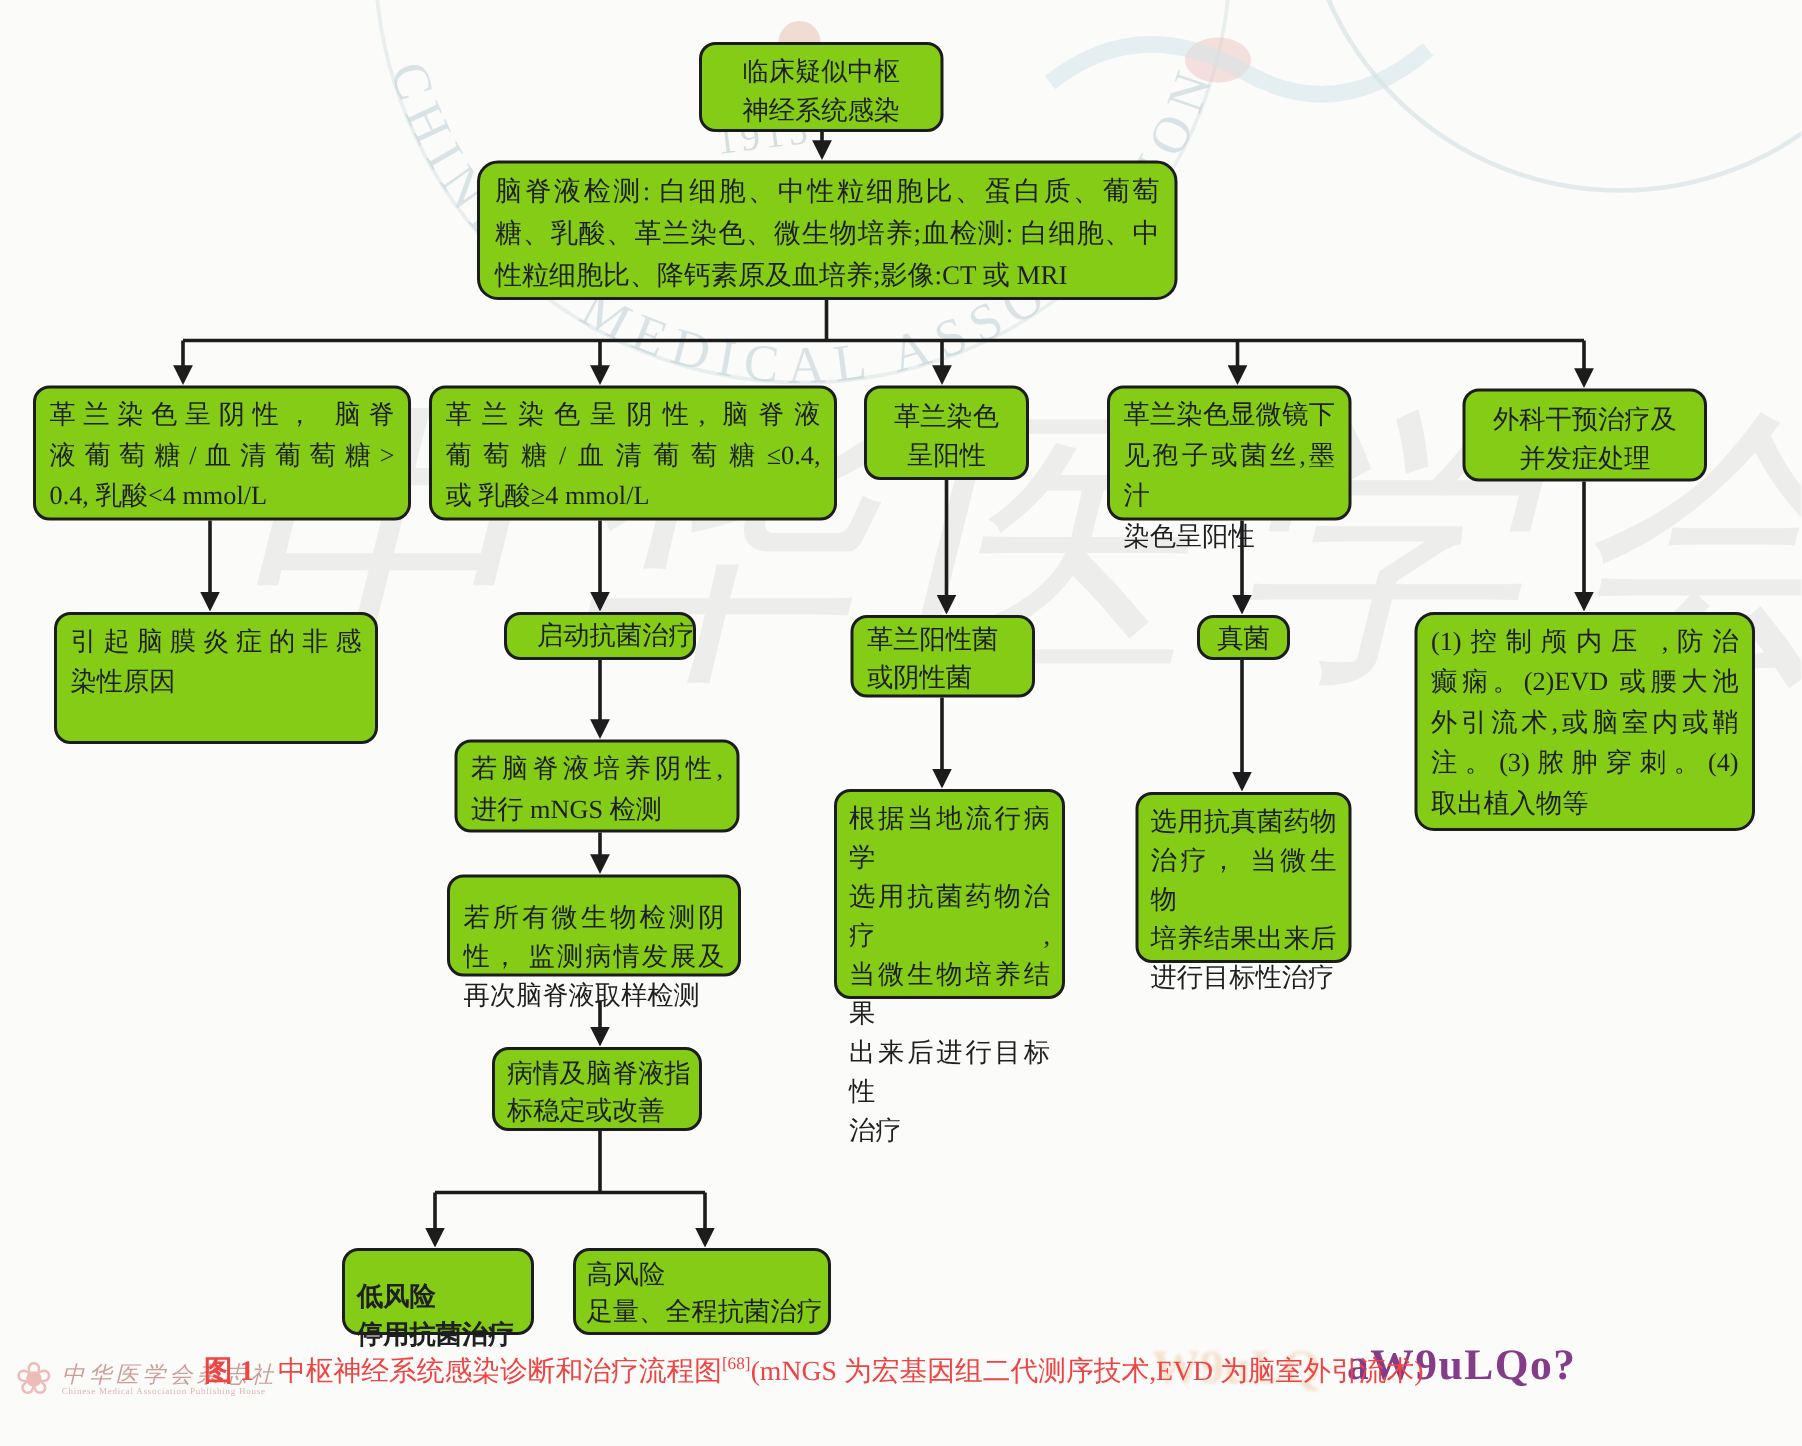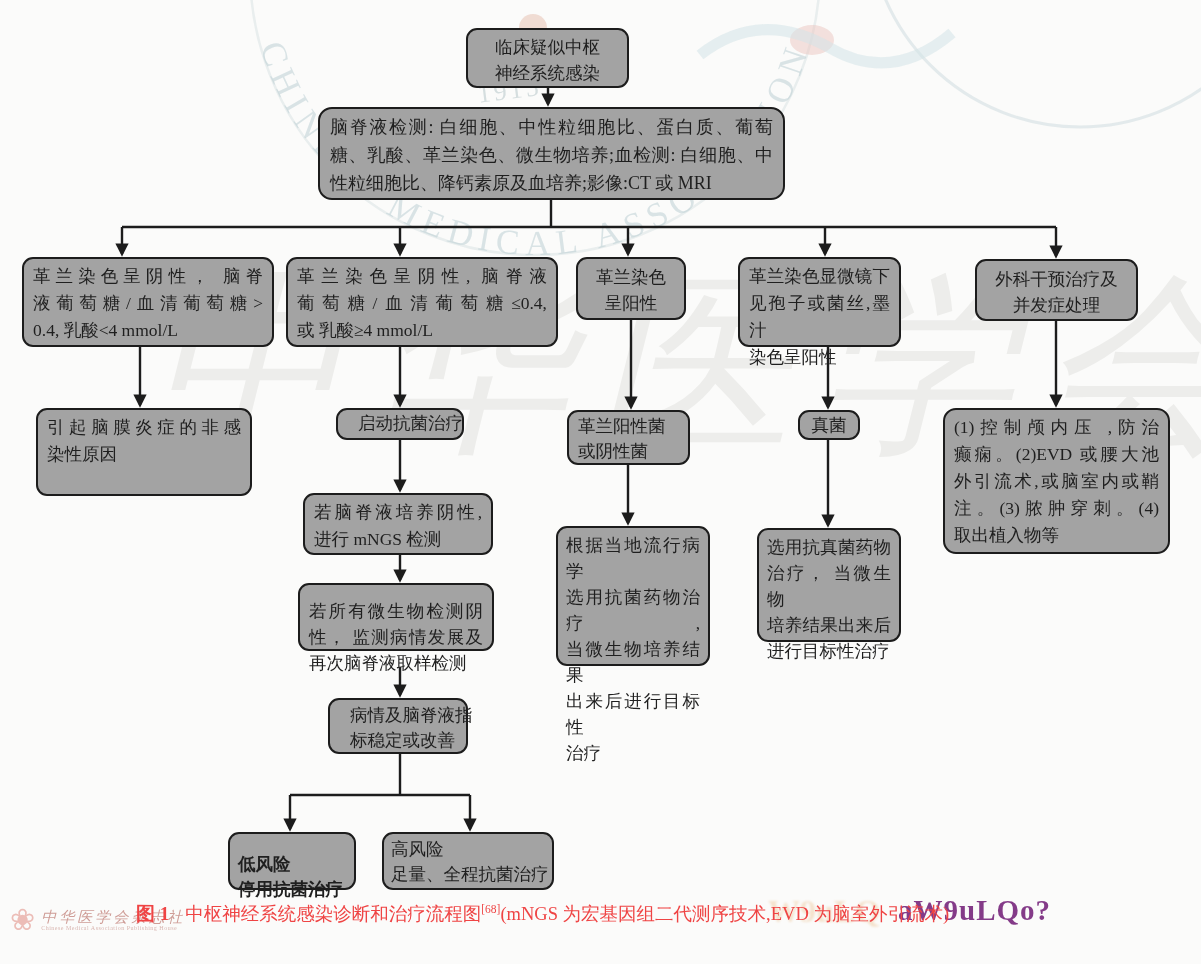--- a/index.html
+++ b/index.html
@@ -34,21 +34,21 @@
   .publisher .cn{
     font-size:15px; font-style:italic; letter-spacing:3px;
     color:#cf9d97; line-height:1.1;
   }
   .publisher .en{font-size:6px; color:#d9b6b1; letter-spacing:.5px;}
   
   .edges{position:absolute;left:0;top:0;z-index:1;}
   .node{
     position:absolute; z-index:2; box-sizing:border-box;
     border:2.3px solid #1c1c1c; border-radius:11px;
-    background:#a3a3a3; padding:4px 9px;
+    background:#84cc16; padding:4px 9px;
     font-size:17.5px; line-height:27px;
   }
   .node .ln{white-space:nowrap;}
   .node .ln.j{text-align:justify; text-align-last:justify; white-space:normal;}
   .node.center{text-align:center;}
   .caption{
     position:absolute; left:136px; top:901px; z-index:3;
     font-size:18.5px; white-space:nowrap; color:#ef4444;
   }
   .caption .lbl{font-weight:bold; font-size:19px; margin-right:16px;}
@@ -177,21 +177,21 @@
     <div class="ln j">若脑脊液培养阴性,</div>
     <div class="ln">进行 mNGS 检测</div>
   </div>
 
   <div class="node" style="left:298px;top:583px;width:196px;height:68px;line-height:26px;padding:13px 9px;">
     <div class="ln j">若所有微生物检测阴</div>
     <div class="ln j">性， 监测病情发展及</div>
     <div class="ln">再次脑脊液取样检测</div>
   </div>
 
-  <div class="node" style="left:328px;top:698px;width:140px;height:56px;line-height:25px;padding:3px 20px;font-family:Liberation Serif, serif;">
+  <div class="node" style="left:328px;top:698px;width:140px;height:56px;line-height:25px;padding:3px 8px;font-family:Liberation Serif, serif;">
     <div class="ln">病情及脑脊液指</div>
     <div class="ln">标稳定或改善</div>
   </div>
 
   <div class="node" style="left:556px;top:526px;width:154px;height:140px;line-height:26px;padding:4px 8px;">
     <div class="ln j">根据当地流行病学</div>
     <div class="ln j">选用抗菌药物治疗,</div>
     <div class="ln j">当微生物培养结果</div>
     <div class="ln j">出来后进行目标性</div>
     <div class="ln">治疗</div>

